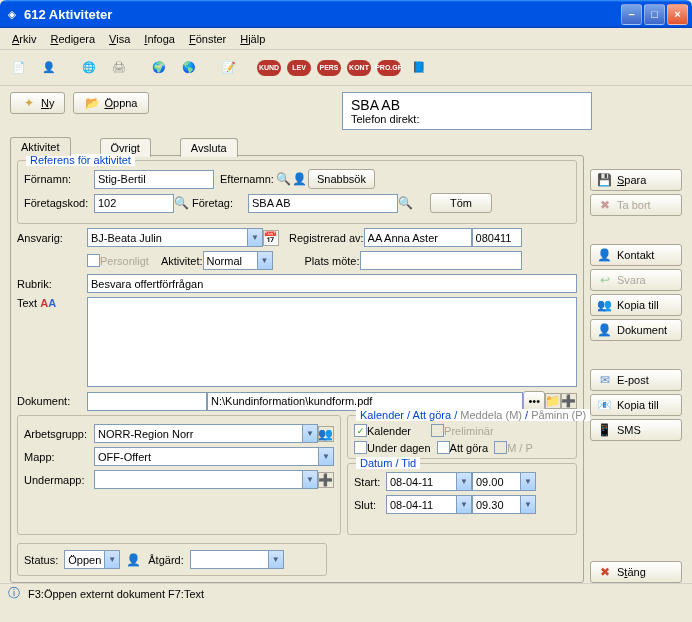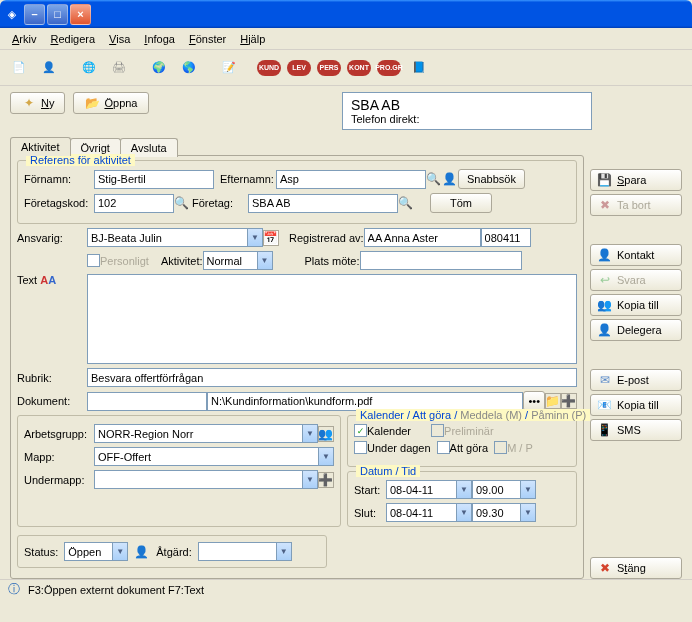--- a/index.html
+++ b/index.html
@@ -21,31 +21,31 @@
 .tool-btn { width: 26px; height: 26px; display: flex; align-items: center; justify-content: center; cursor: pointer; border: 1px solid transparent; border-radius: 2px; }
 .tool-sep { width: 6px; }
 .badge { width: 24px; height: 16px; border-radius: 8px; background: #b8352d; color: white; font-size: 7px; display: flex; align-items: center; justify-content: center; font-weight: bold; }
 
 .upper-row { display: flex; padding: 6px 10px 4px 10px; gap: 8px; align-items: flex-start; }
 .btn { background: linear-gradient(to bottom, #fff, #ece9d8); border: 1px solid #aca899; border-radius: 3px; padding: 3px 10px; cursor: pointer; display: inline-flex; align-items: center; gap: 4px; height: 22px; }
 .btn u { text-decoration: underline; }
 .info-panel { background: white; border: 1px solid #7f9db9; padding: 4px 8px; width: 250px; height: 38px; }
 .info-title { font-size: 14px; }
 
-.tabs-row { display: flex; padding: 0 10px; margin-top: 2px; }
+.tabs-row { display: flex; padding: 0 10px; margin-top: 2px; gap: 30px; }
 .tab { padding: 3px 10px; border: 1px solid #aca899; border-bottom: none; background: #ece9d8; border-radius: 3px 3px 0 0; cursor: pointer; margin-right: -1px; position: relative; }
 .tab.active { background: #ece9d8; z-index: 2; top: 1px; }
 .tab:not(.active) { background: #f5f3ea; top: 2px; }
 
 .main-area { display: flex; padding: 0 10px 0 10px; gap: 6px; }
 .left-col { flex: 1; border: 1px solid #aca899; background: #ece9d8; padding: 4px 6px 6px 6px; border-radius: 0 3px 3px 3px; }
 .right-col { width: 92px; display: flex; flex-direction: column; gap: 3px; padding-top: 14px; }
 
 .fieldset { border: 1px solid #c0bca8; border-radius: 3px; padding: 8px 6px 6px 6px; margin-bottom: 4px; position: relative; }
-.fieldset-legend { position: absolute; top: -7px; left: 8px; background: #fef9c3; padding: 0 4px; color: #0046d5; }
+.fieldset-legend { position: absolute; top: -7px; left: 8px; background: #ffffff; padding: 0 4px; color: #0046d5; }
 
 .row { display: flex; align-items: center; gap: 0; margin-bottom: 4px; }
 .lbl { width: 70px; }
 .lbl-sm { width: 56px; }
 input[type=text], .select, textarea { border: 1px solid #7f9db9; background: white; padding: 2px 3px; font-size: 11px; height: 19px; }
 .select { display: flex; align-items: center; justify-content: space-between; padding-right: 0; }
 .dd-btn { width: 15px; height: 17px; background: linear-gradient(to bottom,#cfe4fd,#abd0f8); border-left: 1px solid #7f9db9; display: flex; align-items: center; justify-content: center; cursor: pointer; font-size: 8px; color: #4d6185; }
 textarea { height: auto; resize: none; }
 .ro { background: #ece9d8; }
 .chk { width: 13px; height: 13px; border: 1px solid #7f9db9; background: white; display: inline-flex; align-items: center; justify-content: center; font-size: 9px; color: #21a121; }
@@ -57,20 +57,21 @@
 .side-btn { background: linear-gradient(to bottom,#fff,#ece9d8); border: 1px solid #aca899; border-radius: 3px; padding: 3px 6px; cursor: pointer; display: flex; align-items: center; gap: 4px; height: 22px; text-align: left; }
 .side-btn.disabled { color: #aca899; }
 
 .statusbar { background: #ece9d8; border-top: 1px solid #d4d0c8; height: 20px; display: flex; align-items: center; padding: 0 6px; gap: 6px; }
 </style>
 </head>
 <body>
 
 <div class="titlebar">
   <span class="titlebar-icon">◈</span>
+  <span class="titlebar-text">612 Aktiviteter</span>
   <div class="win-btns">
     <div class="win-btn win-min">–</div>
     <div class="win-btn win-max">□</div>
     <div class="win-btn win-close">×</div>
   </div>
 </div>
 
 <div class="menubar">
   <span class="menu-item"><u>A</u><span></span>rkiv</span>
   <span class="menu-item"><u>R</u>edigera</span>
@@ -150,21 +151,20 @@
 
 <div class="main-area">
   <div class="left-col">
 
     <div class="fieldset">
       <span class="fieldset-legend">Referens för aktivitet</span>
       <div class="row">
         <span class="lbl">Förnamn:</span>
         <input type="text" style="width: 120px;" value="Stig-Bertil">
         <span class="lbl-sm" style="margin-left:6px">Efternamn:</span>
-        <input type="text" style="width: 150px;" value="Asp">
         <span class="icon-sm" style="color:#d4a84a;cursor:pointer">🔍</span>
         <span class="icon-sm" style="color:#5a9a4a;cursor:pointer">👤</span>
         <div class="small-btn">Snabbsök</div>
       </div>
       <div class="row">
         <span class="lbl">Företagskod:</span>
         <input type="text" style="width: 80px;" value="102">
         <span class="icon-sm" style="color:#d4a84a;cursor:pointer">🔍</span>
         <span class="lbl-sm" style="margin-left:2px">Företag:</span>
         <input type="text" style="width: 150px;" value="SBA AB">
@@ -175,43 +175,43 @@
     </div>
 
     <div class="row">
       <span class="lbl">Ansvarig:</span>
       <div class="select" style="width:176px">
           <span>BJ-Beata Julin</span>
           <span class="dd-btn">▼</span>
         </div>
       <span class="icon-sm" style="cursor:pointer;border:1px solid #aca899;background:#fff">📅</span>
       <span style="margin-left:10px">Registrerad av:</span>
-      <input type="text" class="ro" readonly="" style="width: 117px;" value="AA Anna Aster">
+      <input type="text" class="ro" readonly="" style="width: 108px;" value="AA Anna Aster">
       <input type="text" class="ro" readonly="" style="width: 50px;" value="080411">
     </div>
     <div class="row">
       <span class="lbl"></span>
       <span class="chk"></span>
       <span style="color:#aca899">Personligt</span>
       <span style="margin-left:12px">Aktivitet:</span>
       <div class="select" style="width:70px">
           <span>Normal</span>
           <span class="dd-btn">▼</span>
         </div>
       <span style="margin-left:32px">Plats möte:</span>
       <input type="text" style="width: 162px;" value="">
     </div>
 
+    <div class="row">
+      <span class="lbl">Rubrik:</span>
+      <input type="text" style="flex: 1 1 0%;" value="Besvara offertförfrågan">
+    </div>
     <div class="row" style="align-items:flex-start">
       <span class="lbl"><span>Text</span> <span style="color:#c33;font-weight:bold;cursor:pointer">A</span><span style="color:#36c;font-weight:bold;cursor:pointer">A</span></span>
       <textarea style="flex: 1 1 0%; height: 90px;"></textarea>
-    </div>
-    <div class="row">
-      <span class="lbl">Rubrik:</span>
-      <input type="text" style="flex: 1 1 0%;" value="Besvara offertförfrågan">
     </div>
 
     <div class="row">
       <span class="lbl">Dokument:</span>
       <input type="text" style="width: 120px;" value="">
       <input type="text" style="flex: 1 1 0%;" value="N:\Kundinformation\kundform.pdf">
       <div class="small-btn" style="padding:2px 4px">•••</div>
       <span class="icon-sm" style="cursor:pointer;color:#d4a84a;border:1px solid #aca899">📁</span>
       <span class="icon-sm" style="cursor:pointer;color:#5a9a4a;border:1px solid #aca899">➕</span>
     </div>
@@ -245,30 +245,30 @@
 
       <div style="width:230px">
         <div class="fieldset" style="margin-bottom:4px;padding-bottom:4px">
           <span class="fieldset-legend" style="white-space:nowrap"><span style="color:#0046d5">Kalender / Att göra /</span> <span style="color:#888">Meddela (M)</span> <span style="color:#0046d5">/</span> <span style="color:#888">Påminn (P)</span></span>
           <div class="row">
             <span class="chk">✓</span>
             <span>Kalender</span>
             <span class="chk" style="margin-left:20px;background:#ece9d8"></span>
             <span style="color:#aca899">Preliminär</span>
           </div>
-          <div class="row" style="margin-bottom:8px">
+          <div class="row" style="margin-bottom:0">
             <span class="chk"></span>
             <span>Under dagen</span>
             <span class="chk" style="margin-left:6px"></span>
             <span>Att göra</span>
             <span class="chk" style="margin-left:6px;background:#ece9d8"></span>
             <span style="color:#aca899">M / P</span>
           </div>
         </div>
-        <div class="fieldset" style="padding-bottom:4px">
+        <div class="fieldset" style="padding-bottom:20px">
           <span class="fieldset-legend">Datum / Tid</span>
           <div class="row">
             <span style="width:32px">Start:</span>
             <div class="select" style="width:86px">
                 <span>08-04-11</span>
                 <span class="dd-btn">▼</span>
               </div>
             <div class="select" style="width:64px">
                 <span>09.00</span>
                 <span class="dd-btn">▼</span>
@@ -284,21 +284,21 @@
                 <span>09.30</span>
                 <span class="dd-btn">▼</span>
               </div>
           </div>
         </div>
       </div>
     </div>
 
     <div class="fieldset" style="display:flex;align-items:center;gap:6px;padding:6px;margin-top:4px;margin-bottom:0;width:310px">
       <span>Status:</span>
-      <div class="select" style="width:64px">
+      <div class="select" style="width:56px">
           <span>Öppen</span>
           <span class="dd-btn">▼</span>
         </div>
       <span class="icon-sm" style="color:#d4a84a">👤</span>
       <span>Åtgärd:</span>
       <div class="select" style="width:94px">
           <span></span>
           <span class="dd-btn">▼</span>
         </div>
     </div>
@@ -322,21 +322,21 @@
     <div class="side-btn disabled">
         <span class="icon-sm" style="color:#9c9">↩</span>
         <span>Svara</span>
       </div>
     <div class="side-btn">
         <span class="icon-sm" style="color:#d46a3a">👥</span>
         <span>Kopia till</span>
       </div>
     <div class="side-btn">
         <span class="icon-sm" style="color:#d46a3a">👤</span>
-        <span>Delegera</span>
+        <span>Dokument</span>
       </div>
     <div style="height:22px"></div>
     <div class="side-btn">
         <span class="icon-sm" style="color:#5a8ac8">✉</span>
         <span>E-post</span>
       </div>
     <div class="side-btn">
         <span class="icon-sm" style="color:#5a8ac8">📧</span>
         <span>Kopia till</span>
       </div>

